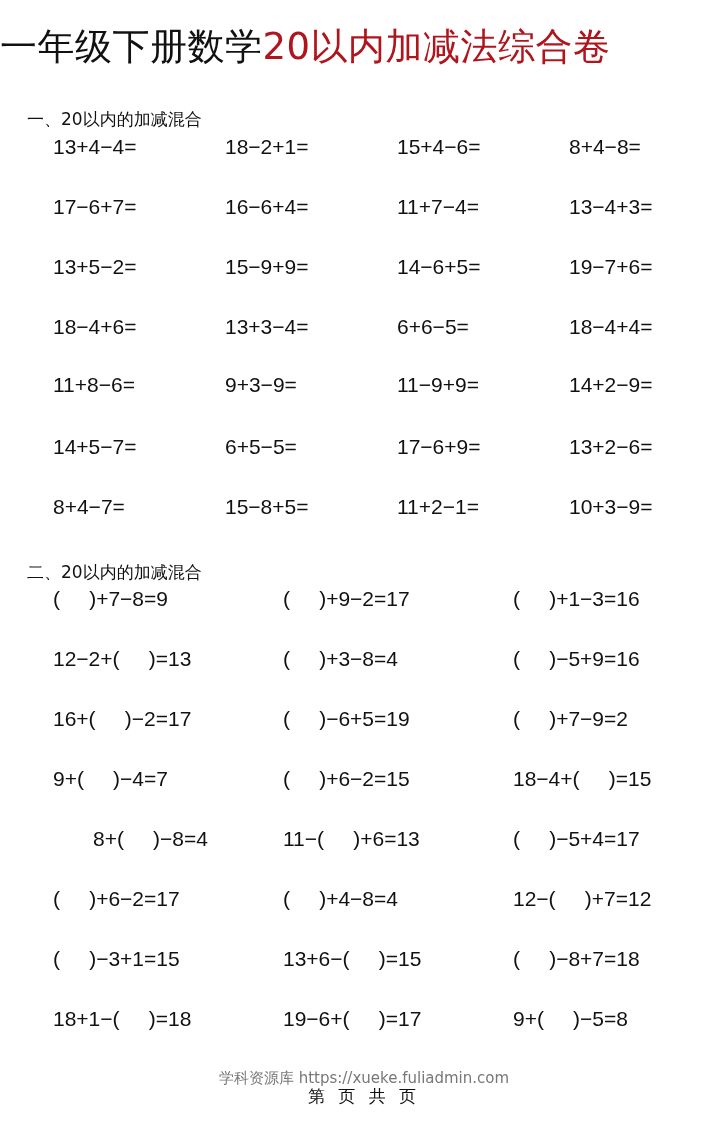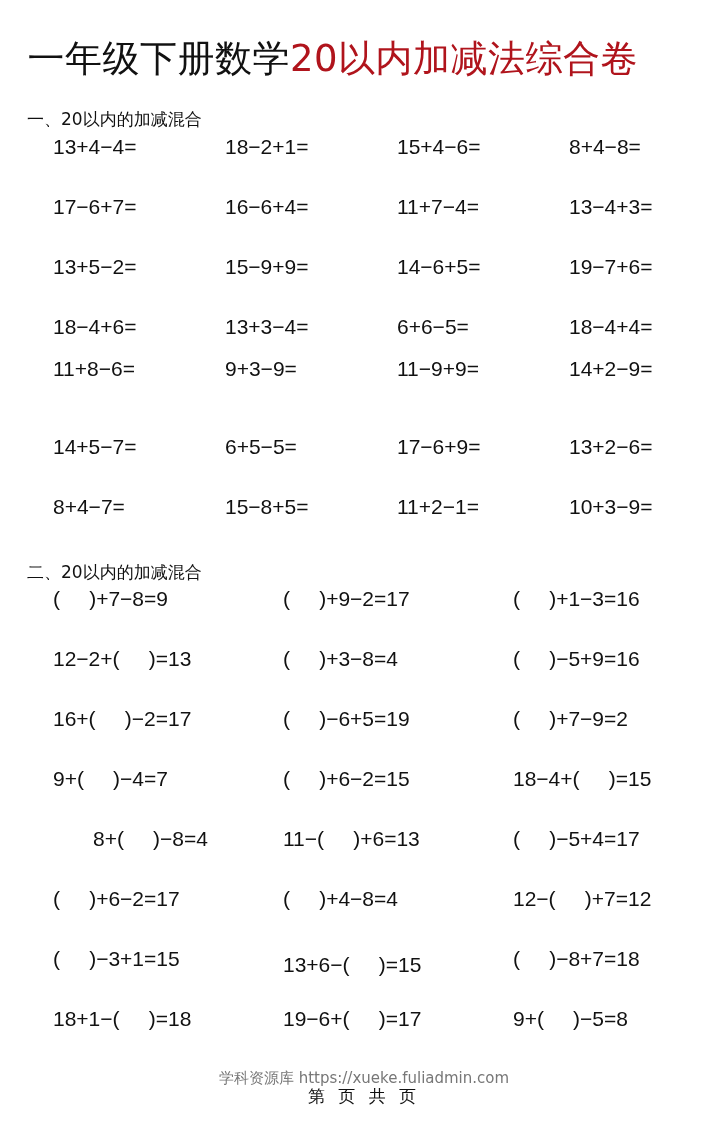--- a/index.html
+++ b/index.html
@@ -1,21 +1,21 @@
 <!DOCTYPE html>
 <html><head>
   <meta charset="utf-8">
   <style>
     html, body { margin: 0; padding: 0; background: #ffffff; }
     body {
       width: 728px; height: 1121px; position: relative; overflow: hidden;
       font-family: "Liberation Sans", "DejaVu Sans", sans-serif; color: #111;
     }
     .title {
-      position: absolute; top: 34px; left: 0; width: 638px; text-align: right;
+      position: absolute; top: 22px; left: 0; width: 638px; text-align: left;
       font-size: 37px; letter-spacing: 0.5px; font-family: "DejaVu Sans", sans-serif;
       white-space: nowrap;
     }
     .title .black { color: #111111; }
     .title .red { color: #b0141c; }
     .section-heading {
       position: absolute; left: 27px; font-size: 17px; font-family: "DejaVu Sans", sans-serif;
       color: #111;
     }
     .grid { position: absolute; left: 0; width: 728px; }
@@ -57,21 +57,21 @@
     <span class="cell" style="left:225px;">15−9+9=</span>
     <span class="cell" style="left:397px;">14−6+5=</span>
     <span class="cell" style="left:569px;">19−7+6=</span>
   </div>
   <div class="row" style="top:315px;padding-left:36px;">
     <span class="cell" style="left:53px;">18−4+6=</span>
     <span class="cell" style="left:225px;">13+3−4=</span>
     <span class="cell" style="left:397px;">6+6−5=</span>
     <span class="cell" style="left:569px;">18−4+4=</span>
   </div>
-  <div class="row" style="top:357px;padding-left:36px;">
+  <div class="row" style="top:373px;padding-left:36px;">
     <span class="cell" style="left:53px;">11+8−6=</span>
     <span class="cell" style="left:225px;">9+3−9=</span>
     <span class="cell" style="left:397px;">11−9+9=</span>
     <span class="cell" style="left:569px;">14+2−9=</span>
   </div>
   <div class="row" style="top:435px;">
     <span class="cell" style="left:53px;">14+5−7=</span>
     <span class="cell" style="left:225px;">6+5−5=</span>
     <span class="cell" style="left:397px;">17−6+9=</span>
     <span class="cell" style="left:569px;">13+2−6=</span>
@@ -112,21 +112,21 @@
     <span class="cell" style="left:283px;">11−(     )+6=13</span>
     <span class="cell" style="left:513px;">(     )−5+4=17</span>
   </div>
   <div class="row" style="top:887px;">
     <span class="cell" style="left:53px;">(     )+6−2=17</span>
     <span class="cell" style="left:283px;">(     )+4−8=4</span>
     <span class="cell" style="left:513px;">12−(     )+7=12</span>
   </div>
   <div class="row" style="top:947px;">
     <span class="cell" style="left:53px;">(     )−3+1=15</span>
-    <span class="cell" style="left:283px;margin-top:6px;">13+6−(     )=15</span>
+    <span class="cell" style="left:283px;">13+6−(     )=15</span>
     <span class="cell" style="left:513px;">(     )−8+7=18</span>
   </div>
   <div class="row" style="top:1007px;">
     <span class="cell" style="left:53px;">18+1−(     )=18</span>
     <span class="cell" style="left:283px;">19−6+(     )=17</span>
     <span class="cell" style="left:513px;">9+(     )−5=8</span>
   </div>
 </div>
 
 <div class="footer-src">学科资源库 https://xueke.fuliadmin.com</div>

